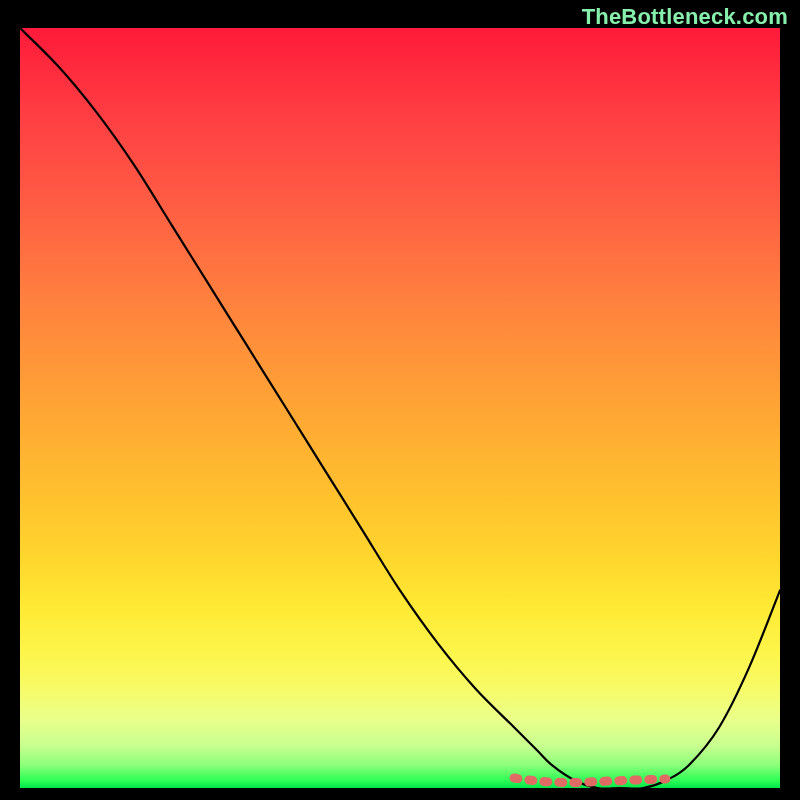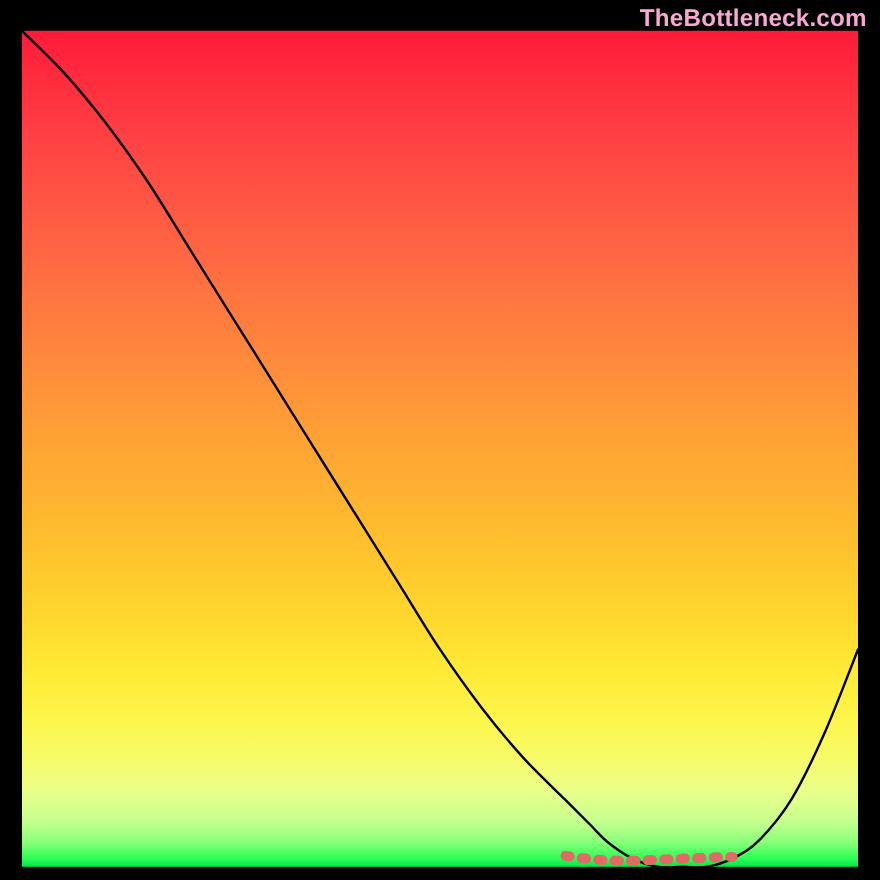--- a/index.html
+++ b/index.html
@@ -10,21 +10,21 @@
     height: 800px;
     background: #000;
   }
   .watermark {
     position: absolute;
     top: 4px;
     right: 12px;
     font-family: Arial, Helvetica, sans-serif;
     font-size: 22px;
     font-weight: 600;
-    color: #f9a8d4;
+    color: #86efac;
     letter-spacing: 0.2px;
     z-index: 10;
   }
   .plot-outer {
     position: absolute;
     left: 20px;
     top: 28px;
     width: 760px;
     height: 760px;
     background: #000;

